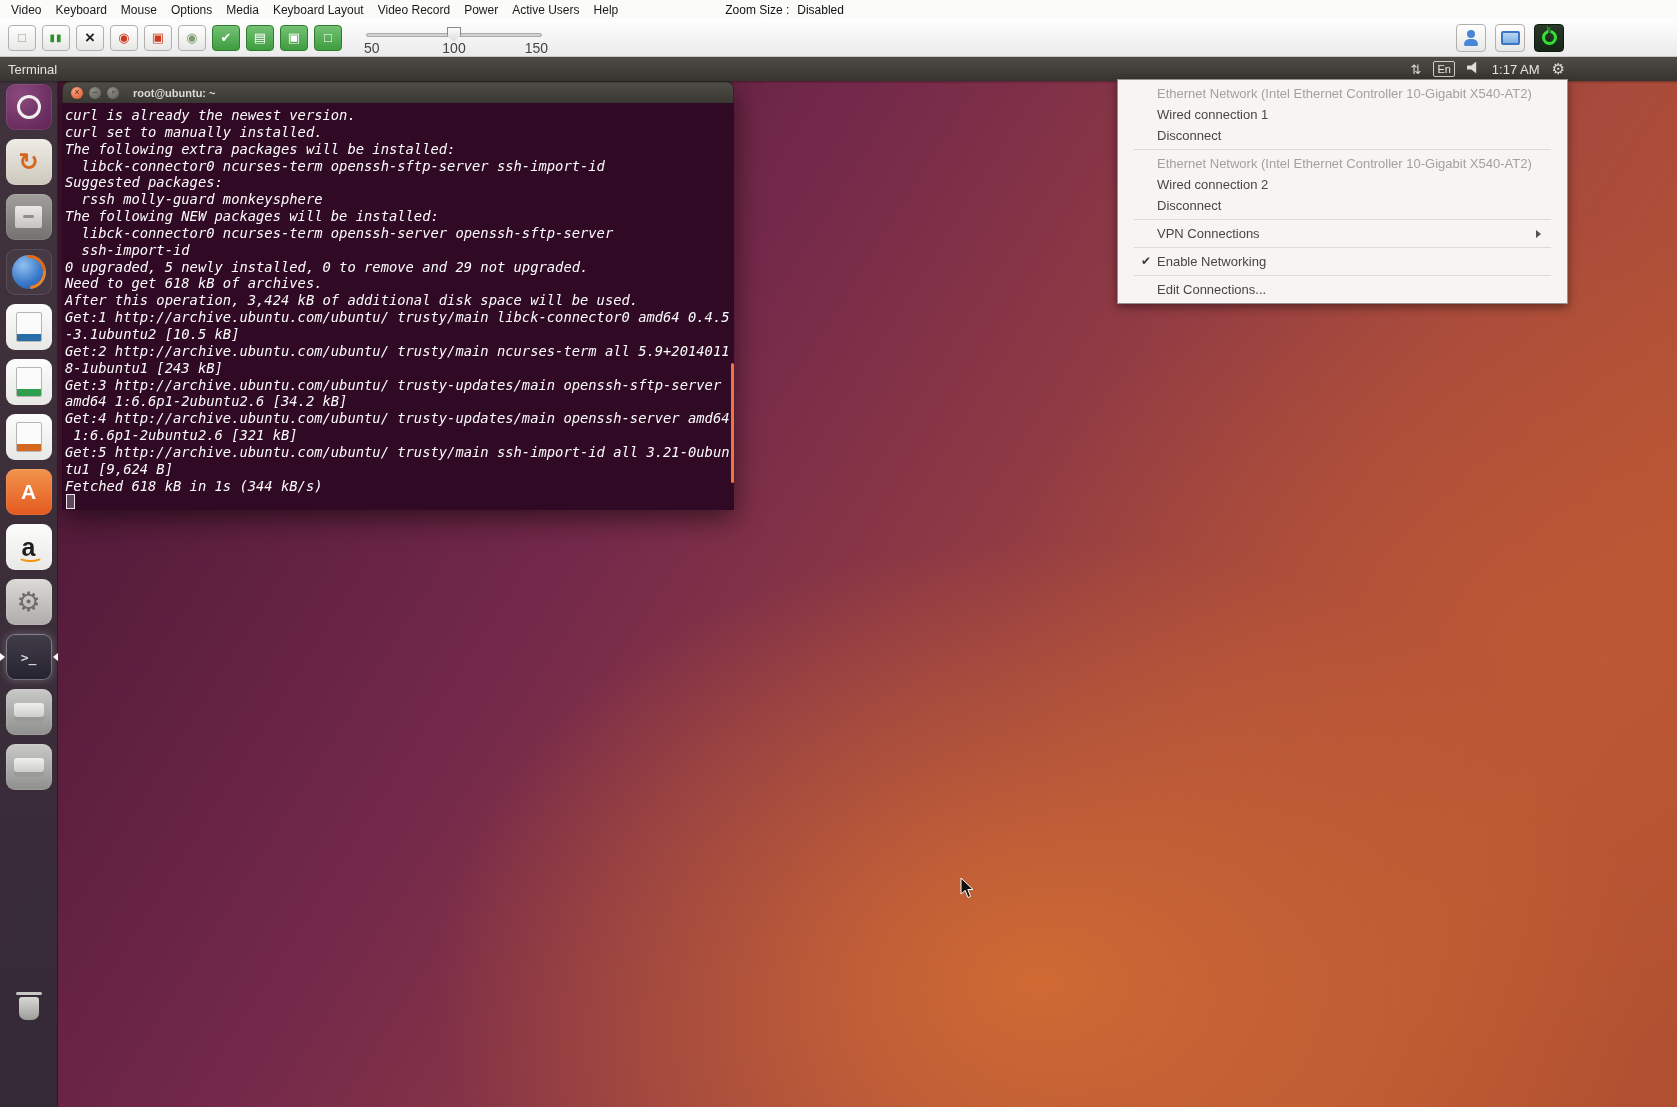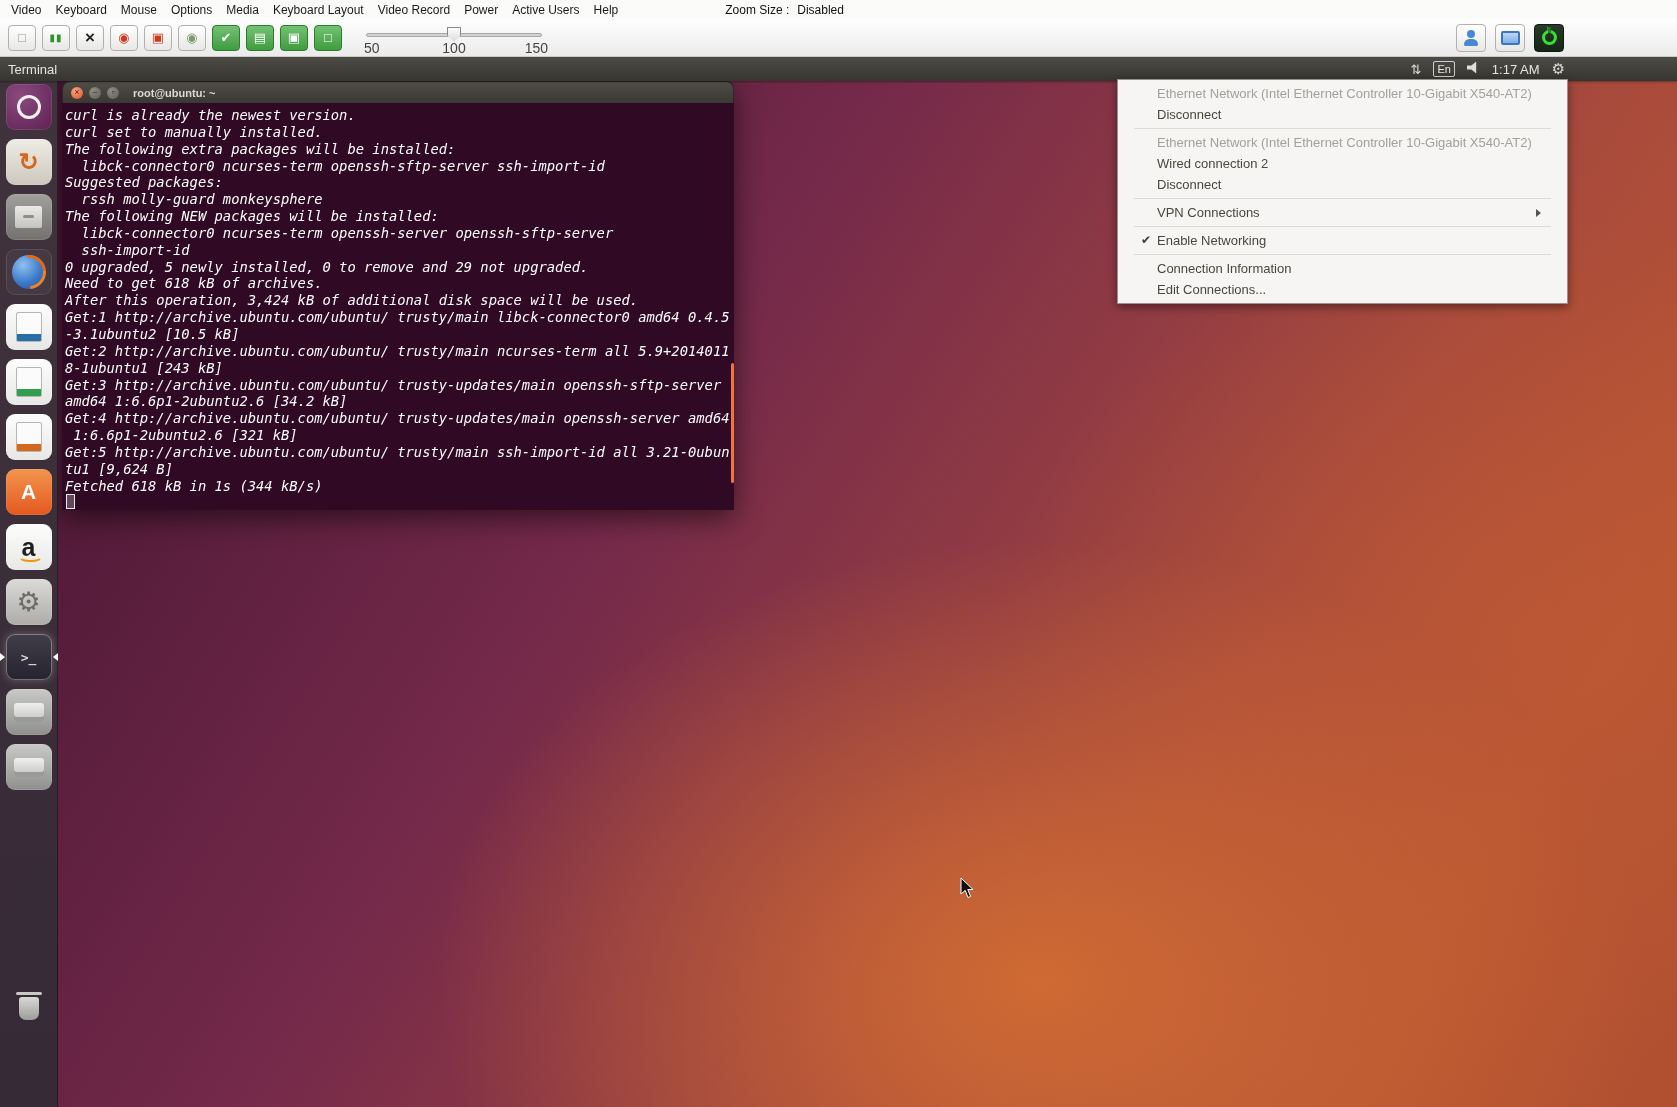--- a/index.html
+++ b/index.html
@@ -322,37 +322,37 @@
 Get:5 http://archive.ubuntu.com/ubuntu/ trusty/main ssh-import-id all 3.21-0ubun
 tu1 [9,624 B]
 Fetched 618 kB in 1s (344 kB/s)</pre>
       <div class="term-cursor"></div>
       <div class="term-scrollbar" style="background-color: rgb(238, 116, 66);"></div>
     </div>
   </div>
 
   <div id="network-menu">
     <div class="nm-item nm-header">Ethernet Network (Intel Ethernet Controller 10-Gigabit X540-AT2)</div>
+    <div class="nm-item">Wired connection 1</div>
     <div class="nm-item">Disconnect</div>
     <div class="nm-sep"></div>
     <div class="nm-item nm-header">Ethernet Network (Intel Ethernet Controller 10-Gigabit X540-AT2)</div>
     <div class="nm-item">Wired connection 2</div>
     <div class="nm-item">Disconnect</div>
     <div class="nm-sep"></div>
     <div class="nm-item">
       <span>VPN Connections</span>
       <span class="nm-arrow"></span>
     </div>
     <div class="nm-sep"></div>
     <div class="nm-item">
       <span class="nm-check">✔</span>
       <span>Enable Networking</span>
     </div>
     <div class="nm-sep"></div>
-    <div class="nm-item">Connection Information</div>
     <div class="nm-item">Edit Connections...</div>
   </div>
 
 </div>
 
 <div id="mouse-cursor">
   <svg width="18" height="24" viewBox="0 0 18 24">
     <path d="M1,1 L1,17 L5.2,13.4 L8,20.5 L10.6,19.4 L7.8,12.5 L13,12.5 Z" fill="#111" stroke="#fff" stroke-width="1"></path>
   </svg>
 </div>

